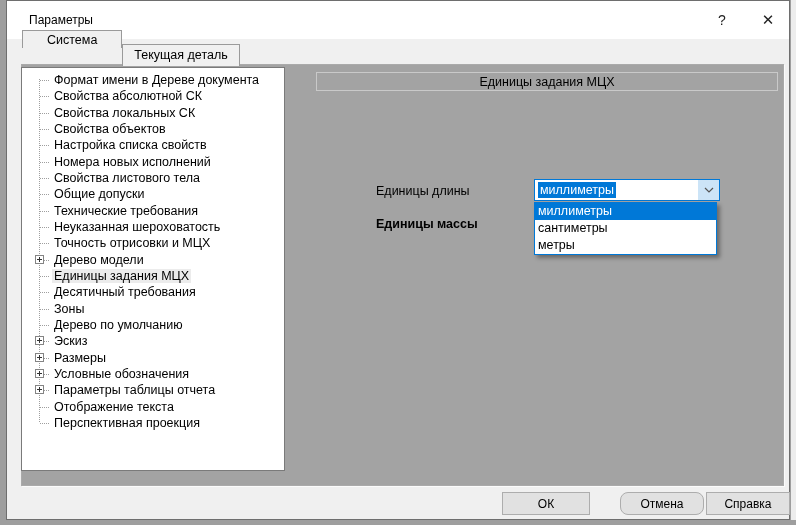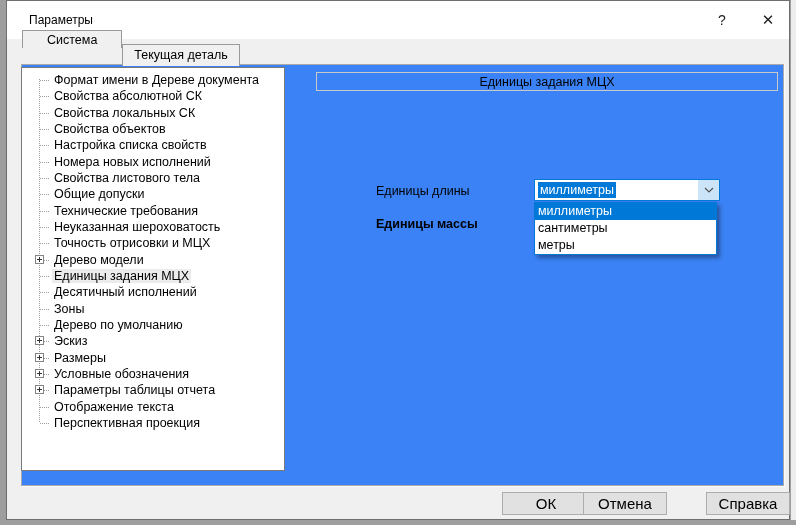--- a/index.html
+++ b/index.html
@@ -21,21 +21,21 @@
   .tb-close { left:746px; font-size:15px; }
 
   
   .tabs { position:absolute; left:15px; top:42px; height:22px; display:flex; align-items:flex-end; z-index:3; }
   .tab { background:#f0f0f0; border:1px solid #9a9a9a; border-bottom:none;
          padding:0 24px; height:18px; line-height:18px; margin-bottom:17px; cursor:default; }
   .tab.active { height:22px; line-height:21px; padding:0 11px; margin-bottom:-1px; z-index:4; position:relative;text-align:right; }
 
   
   .tabpage { position:absolute; left:14px; top:63px; width:763px; height:422px;
-             background:#3b82f6; border:1px solid #aaaaaa; box-shadow:1px 1px 0 #fbfbfb; z-index:1; }
+             background:#a3a3a3; border:1px solid #aaaaaa; box-shadow:1px 1px 0 #fbfbfb; z-index:1; }
 
   
   .tree { position:absolute; left:-1px; top:2px; width:264px; height:404px;
           background:#ffffff; border:1px solid #7a7a7a; padding-top:4px; overflow:hidden; }
   .tree::before { content:""; position:absolute; left:17px; top:11px; height:343px;
                   border-left:1px dotted #9e9e9e; }
   .trow { position:relative; height:16.34px; display:flex; align-items:center;
           padding-left:30px; white-space:nowrap; cursor:default; }
   .trow::before { content:""; position:absolute; left:18px; top:50%; width:9px;
                   border-top:1px dotted #9e9e9e; }
@@ -63,23 +63,23 @@
 
   
   .popup { position:absolute; left:512px; top:137px; width:183px; background:#fff;
            border:1px solid var(--accent,#0078d7); box-shadow:3px 3px 4px rgba(0,0,0,0.35); z-index:5; }
   .opt { height:17px; line-height:17px; padding-left:3px; cursor:default; white-space:nowrap; }
   .opt.hl { background:var(--accent,#0078d7); color:#fff; }
 
   
   .btn { position:absolute; top:491px; height:23px; background:#e1e1e1;
          border:1px solid #adadad; font-family:"Liberation Sans", sans-serif;
-         font-size:15px; color:#000; cursor:default; }
+         font-size:12px; color:#000; cursor:default; }
   .btn-ok { left:495px; width:88px; }
-  .btn-cancel { left:576px; width:84px; }
+  .btn-cancel { left:613px; width:84px;border-radius:8px; }
   .btn-help { left:699px; width:84px; }
 </style>
 </head>
 <body>
 
 <div class="screen">
   <div class="right-strip"></div>
 
   <div class="dialog">
 
@@ -131,21 +131,21 @@
             <span class="tlabel">Точность отрисовки и МЦХ</span>
           </div>
           <div class="trow">
             <span class="plusbox"></span>
             <span class="tlabel">Дерево модели</span>
           </div>
           <div class="trow sel">
             <span class="tlabel">Единицы задания МЦХ</span>
           </div>
           <div class="trow">
-            <span class="tlabel">Десятичный исполнений</span>
+            <span class="tlabel">Десятичный требования</span>
           </div>
           <div class="trow">
             <span class="tlabel">Зоны</span>
           </div>
           <div class="trow">
             <span class="tlabel">Дерево по умолчанию</span>
           </div>
           <div class="trow">
             <span class="plusbox"></span>
             <span class="tlabel">Эскиз</span>

